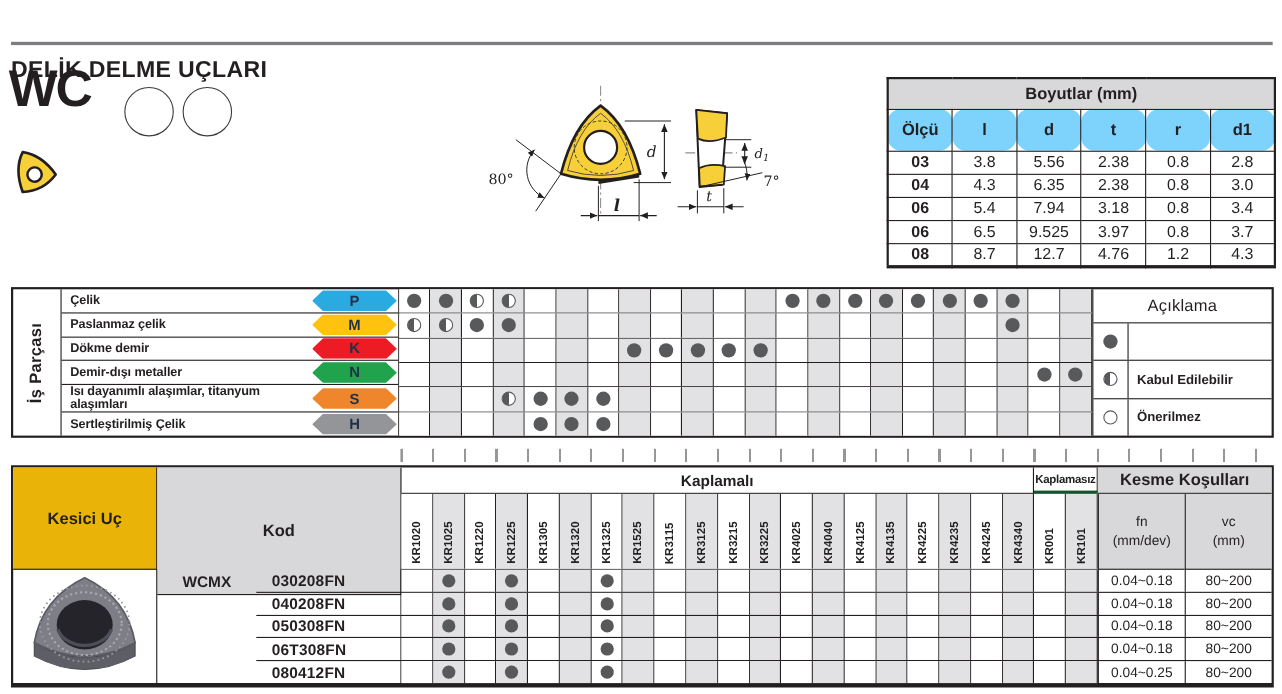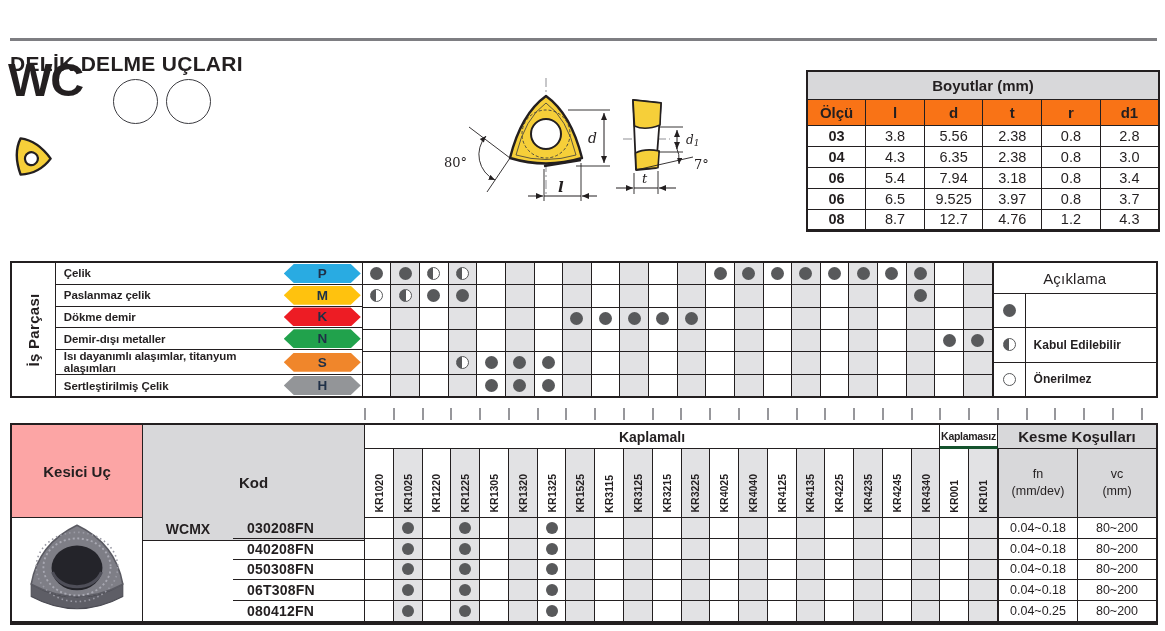--- a/index.html
+++ b/index.html
@@ -13,21 +13,21 @@
 
   
   .wc { left:8px; top:56px; font-size:47px; font-weight:800; letter-spacing:-2px; line-height:1; }
   .circle { width:45px; height:45px; border:1.6px solid #3b3b40; border-radius:50%; top:79px; background:#fff; }
 
   
   table.dims { left:806px; top:70px; width:354px; border-collapse:collapse; table-layout:fixed;
     position:absolute; border:2px solid #231F20; border-bottom-width:3px; }
   .dims th, .dims td { border:1px solid #231F20; text-align:center; vertical-align:middle; }
   .dims .t-title th { background:#D8D8DA; font-size:15px; font-weight:800; height:28px; }
-  .dims .t-h th { background:#f97316; font-weight:800; font-size:15px; height:26px; }
+  .dims .t-h th { background:#7dd3fc; font-weight:800; font-size:15px; height:38px;border-radius:12px; }
   .dims td { height:21px; font-size:14.5px; background:#fff; }
   .dims td.dims-size { font-weight:800; }
 
   
   .mid { left:10px; top:261px; width:1148px; height:137px; border:2px solid #231F20; display:flex; background:#fff; }
   .mid-axis { width:44px; border-right:1.5px solid #231F20; position:relative; }
   .mid-axis span { position:absolute; left:50%; top:50%; transform:translate(-50%,-50%) rotate(-90deg);
     font-weight:800; font-size:15px; white-space:nowrap; letter-spacing:.3px; }
   .mid-rows { width:307px; display:flex; flex-direction:column; }
   .mrow { flex:1; display:flex; align-items:center; border-bottom:1px solid #231F20; padding-left:8px;justify-content:flex-end; }
@@ -53,21 +53,21 @@
   .lsym { width:32px; border-right:1px solid #231F20; display:flex; align-items:center; justify-content:center; }
   .llabel { flex:1; display:flex; align-items:center; padding-left:8px; font-weight:800; font-size:12px; }
 
   
   .ticks { left:364px; top:408px; width:798px; height:12px;
     background:repeating-linear-gradient(90deg,#97979B 0 2px,transparent 2px 28.77px); }
 
   
   .bt { left:10px; top:423px; width:1148px; height:202px; border:2px solid #231F20; border-bottom-width:4px; background:#fff; }
   .bt > div { position:absolute; }
-  .h-kesici { left:0; top:0; width:131px; height:93px; background:#fca5a5; border-right:1.5px solid #231F20;
+  .h-kesici { left:0; top:0; width:131px; height:93px; background:#eab308; border-right:1.5px solid #231F20;
     border-bottom:1.5px solid #231F20; display:flex; align-items:center; justify-content:center; font-weight:800; font-size:15px; }
   .h-kod { left:131px; top:0; width:222px; height:116px; background:#D8D8DA; border-right:1.5px solid #231F20;
     border-bottom:1.5px solid #231F20; display:flex; align-items:center; justify-content:center; font-weight:800; font-size:15px; }
   .h-kapl { left:353px; top:0; width:575px; height:24px; border-bottom:1px solid #231F20; border-right:1px solid #231F20;
     display:flex; align-items:center; justify-content:center; font-weight:800; font-size:14px; }
   .h-kaps { left:928px; top:0; width:58px; height:24px; border-bottom:3px solid #14532d; border-right:1.5px solid #231F20;
     display:flex; align-items:center; justify-content:center; font-weight:800; font-size:10.5px; letter-spacing:-.3px; }
   .h-kesme { left:986px; top:0; width:158px; height:24px; background:#D8D8DA; border-bottom:1px solid #231F20;
     display:flex; align-items:center; justify-content:center; font-weight:800; font-size:15px; }
   .ghead { left:353px; top:24px; width:633px; height:69px; display:grid; grid-template-columns:repeat(22,1fr);

